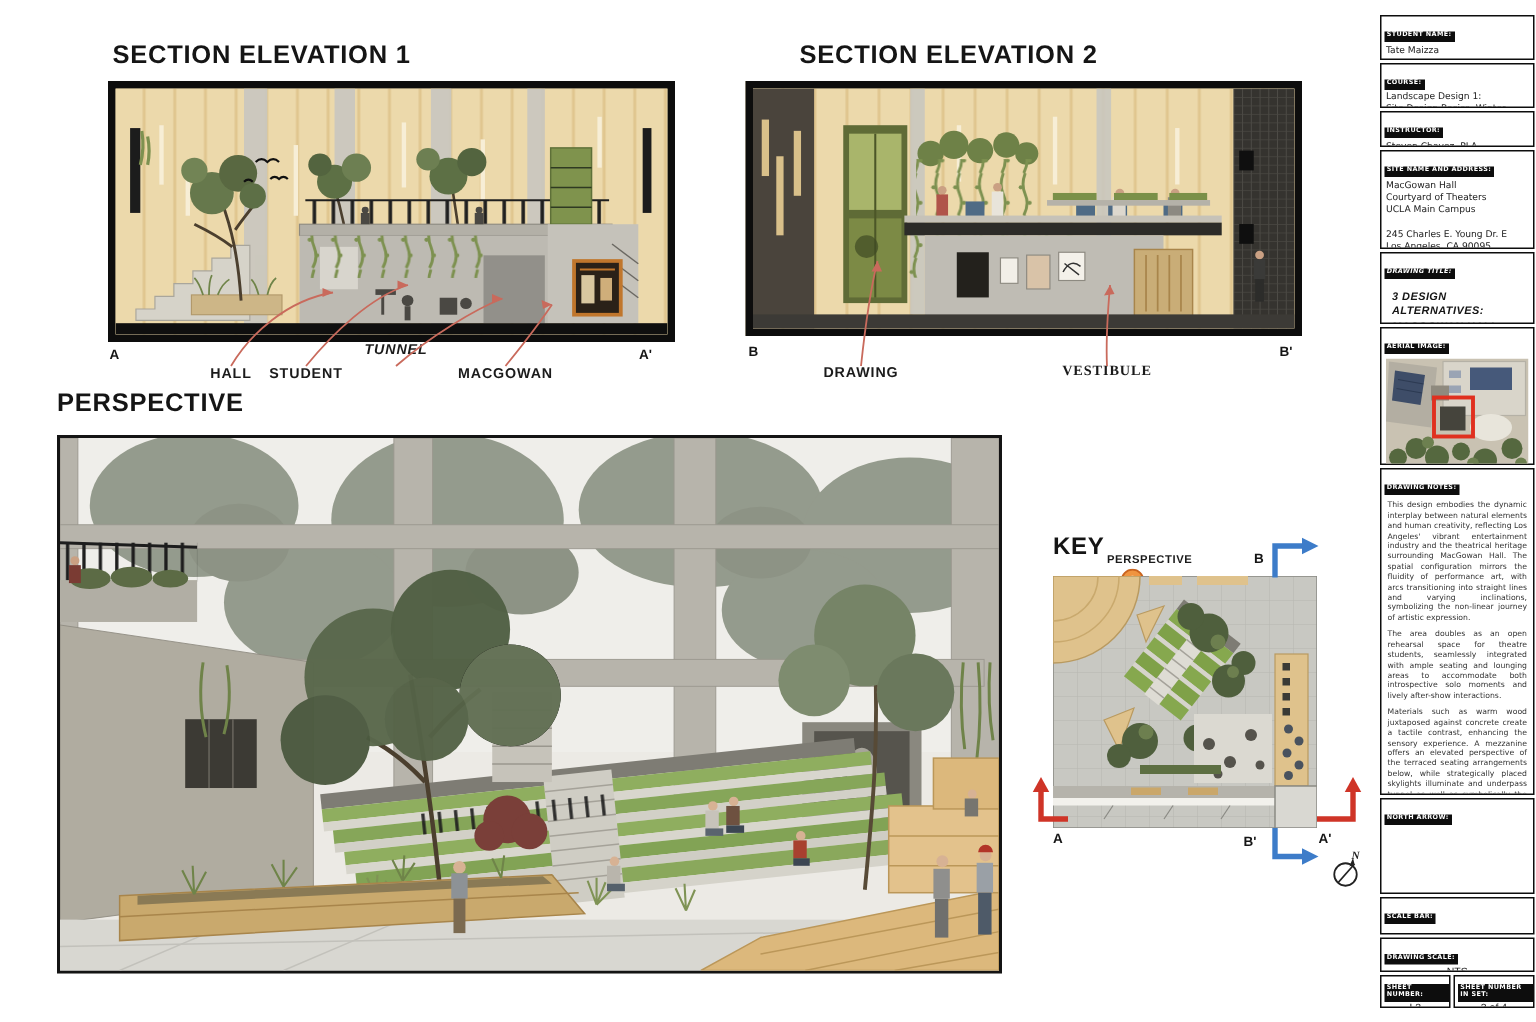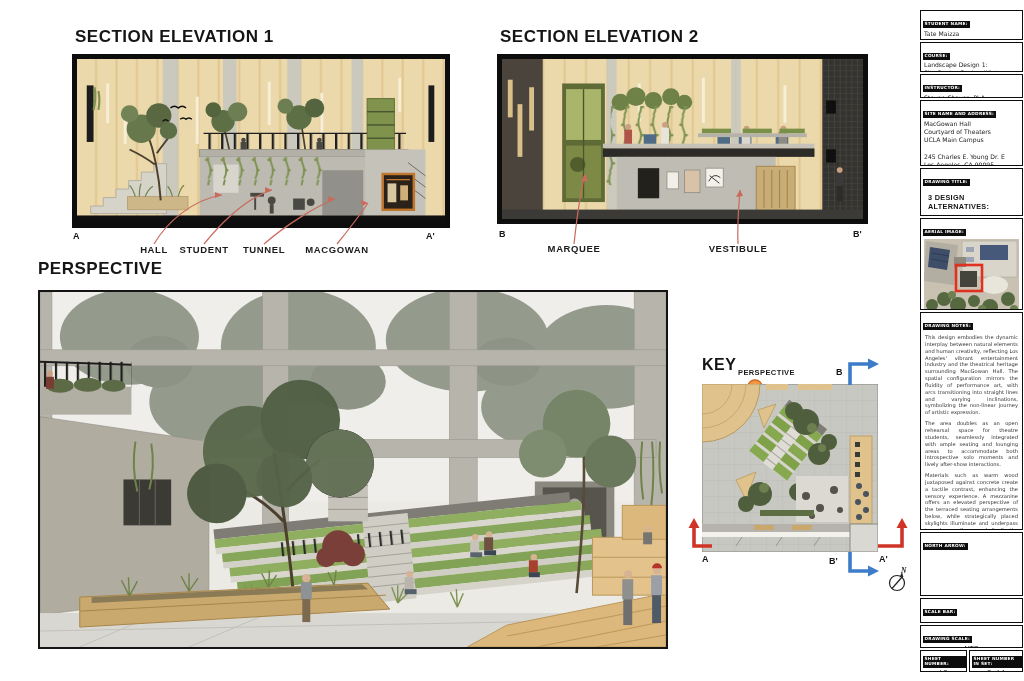--- a/index.html
+++ b/index.html
@@ -160,24 +160,24 @@
         <polygon points="200,30 193,27 193,33"></polygon>
       <polygon points="263,39 256,36 256,42"></polygon>
         <polygon points="296,43 289,40 290,46"></polygon>
     </g>
   </svg>
 
   <span class="abs marker" style="left:73px;top:231px;">A</span>
   <span class="abs marker" style="left:426px;top:231px;">A'</span>
   <span class="abs callout" style="left:154px;top:244px;">HALL</span>
   <span class="abs callout" style="left:204px;top:244px;">STUDENT</span>
-  <span class="abs callout" style="left:264px;top:244px;">TUNNEL</span>
+  <span class="abs callout" style="left:264px;top:228px;font-style:italic;">TUNNEL</span>
   <span class="abs callout" style="left:337px;top:244px;">MACGOWAN</span>
 
-  <div class="abs h-title" style="left:500px;top:27px;">SECTION ELEVATION 2</div>
+  <div class="abs h-title" style="left:533px;top:27px;">SECTION ELEVATION 2</div>
 
   <div class="abs frame" style="left:497px;top:54px;width:371px;height:170px;">
     <svg viewBox="0 0 372 170" preserveAspectRatio="none">
       <defs>
         <pattern id="e2w" width="22" height="170" patternUnits="userSpaceOnUse">
           <rect width="22" height="170" fill="#ecd9ab"></rect>
             <rect x="19.6" width="2" height="170" fill="#e0c68f"></rect>
         </pattern>
         <pattern id="e2g" width="6" height="6" patternUnits="userSpaceOnUse">
           <rect width="6" height="6" fill="#35332f"></rect>
@@ -283,22 +283,22 @@
       <path d="M241,84 C240,62 242,44 243,30"></path>
     </g>
     <g fill="#c96a5c">
         <polygon points="88,14 84,21 91,21"></polygon>
         <polygon points="243,30 239,37 246,36"></polygon>
       </g>
   </svg>
 
   <span class="abs marker" style="left:499px;top:229px;">B</span>
   <span class="abs marker" style="left:853px;top:229px;">B'</span>
-  <span class="abs callout" style="left:574px;top:243px;">MARQUEE</span>
-  <span class="abs callout" style="left:738px;top:243px;">VESTIBULE</span>
+  <span class="abs callout" style="left:574px;top:243px;">DRAWING</span>
+  <span class="abs callout" style="left:738px;top:243px;font-family:Liberation Serif, serif;">VESTIBULE</span>
 
   <div class="abs h-title" style="left:38px;top:259px;">PERSPECTIVE</div>
 
   <div class="abs frame-thin" style="left:38px;top:290px;width:630px;height:359px;">
     <svg viewBox="0 0 630 356" preserveAspectRatio="none">
       <defs>
         <pattern id="pp" width="11" height="26" patternUnits="userSpaceOnUse">
           <rect x="4" width="2.2" height="26" fill="#1d1d1d"></rect>
         </pattern>
       </defs>
@@ -634,21 +634,21 @@
     <div class="tb-box" style="height:66px;">
       <span class="tb-label">SITE NAME AND ADDRESS:</span>
       <div class="tb-val">MacGowan Hall</div>
       <div class="tb-val" style="padding-top:0;">Courtyard of Theaters</div>
       <div class="tb-val" style="padding-top:0;">UCLA Main Campus</div>
       <div style="height:9px;"></div>
       <div class="tb-val" style="padding-top:0;">245 Charles E. Young Dr. E</div>
       <div class="tb-val" style="padding-top:0;">Los Angeles, CA 90095</div>
     </div>
 
-    <div class="tb-box" style="height:48px;">
+    <div class="tb-box" style="height:48px;font-style:italic;">
       <span class="tb-label">DRAWING TITLE:</span>
       <div style="height:4px;"></div>
       <div class="tb-title-line">3 DESIGN ALTERNATIVES:</div>
       <div class="tb-title-line">MACGOWAN HALL, UCLA</div>
     </div>
 
     <div class="tb-box" style="height:92px;">
       <span class="tb-label">AERIAL IMAGE:</span>
       <svg style="display:block;margin:2px auto 0 auto;" width="95" height="76" viewBox="0 0 95 76">
         <rect width="95" height="76" fill="#c9c2b2"></rect>

